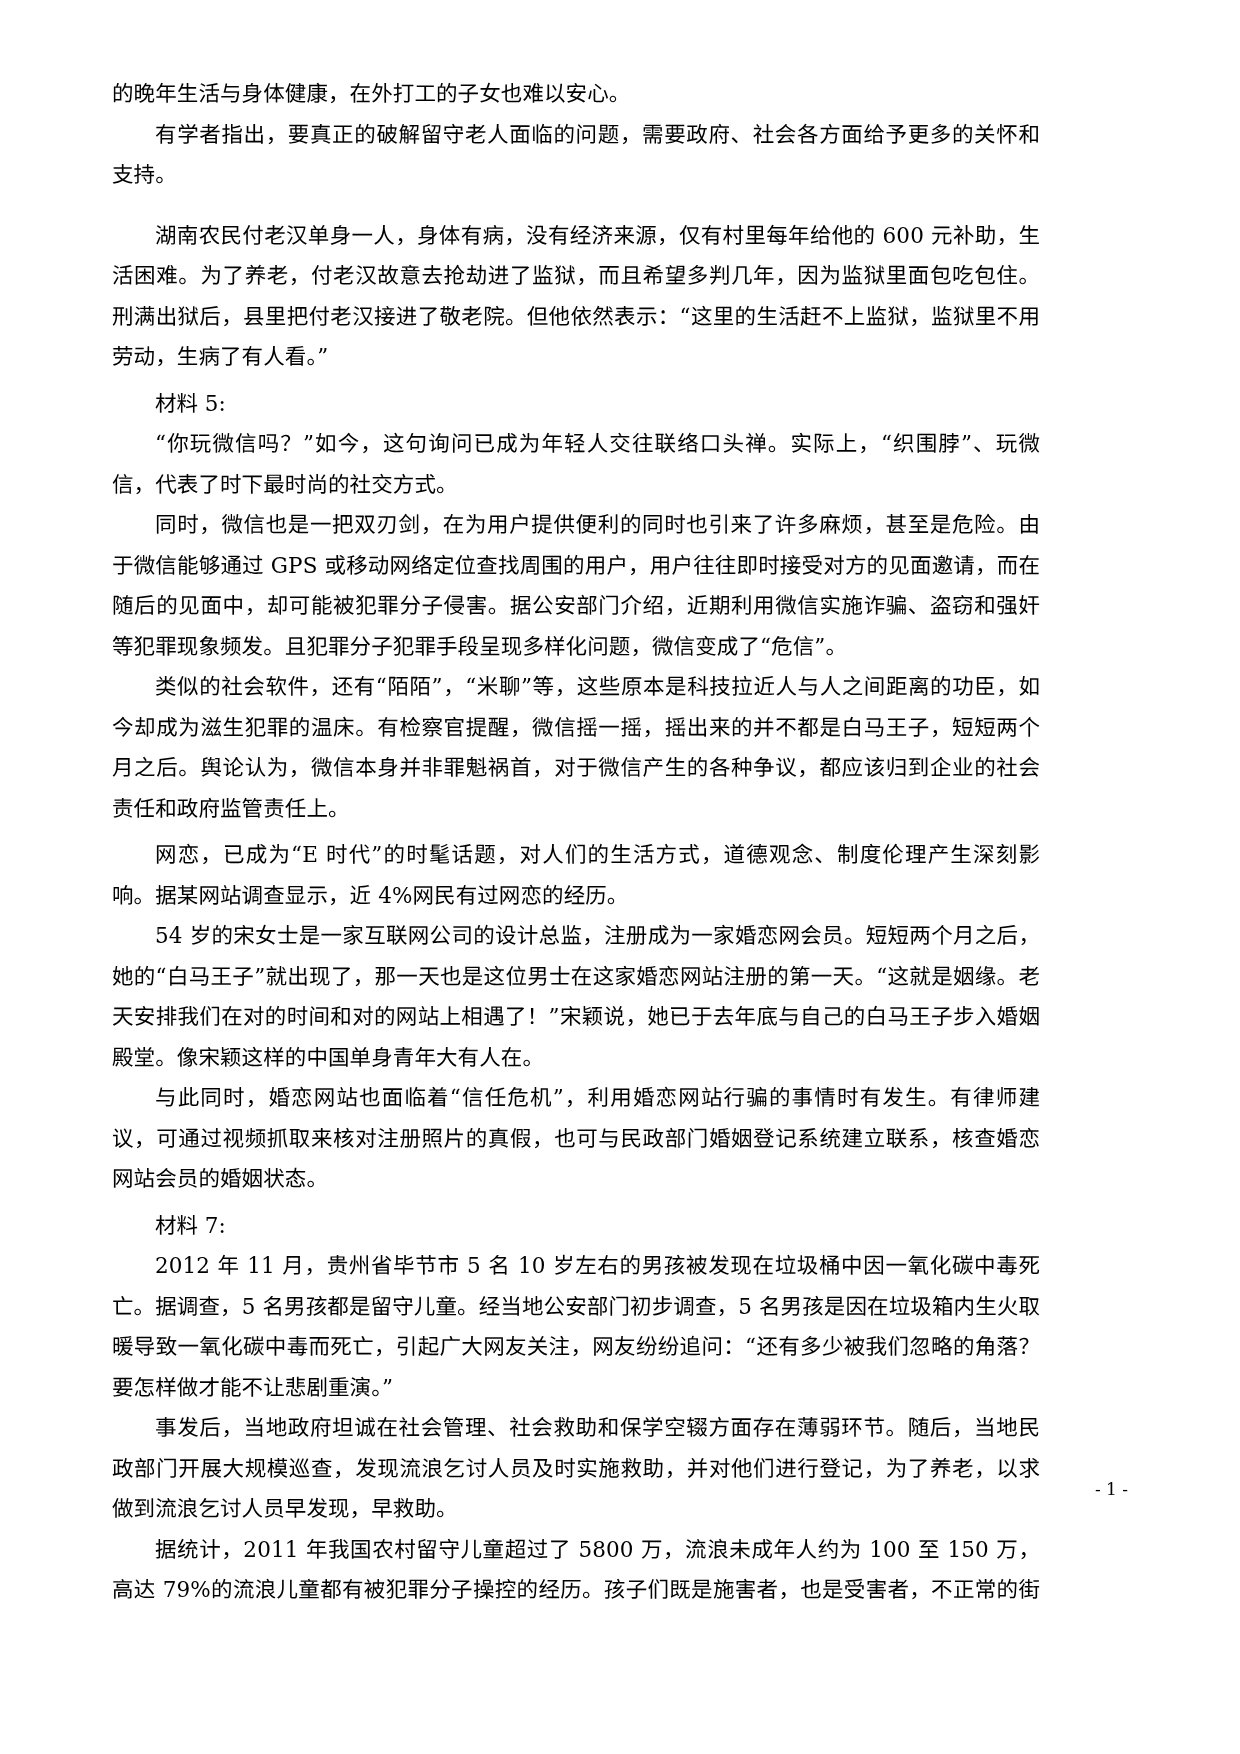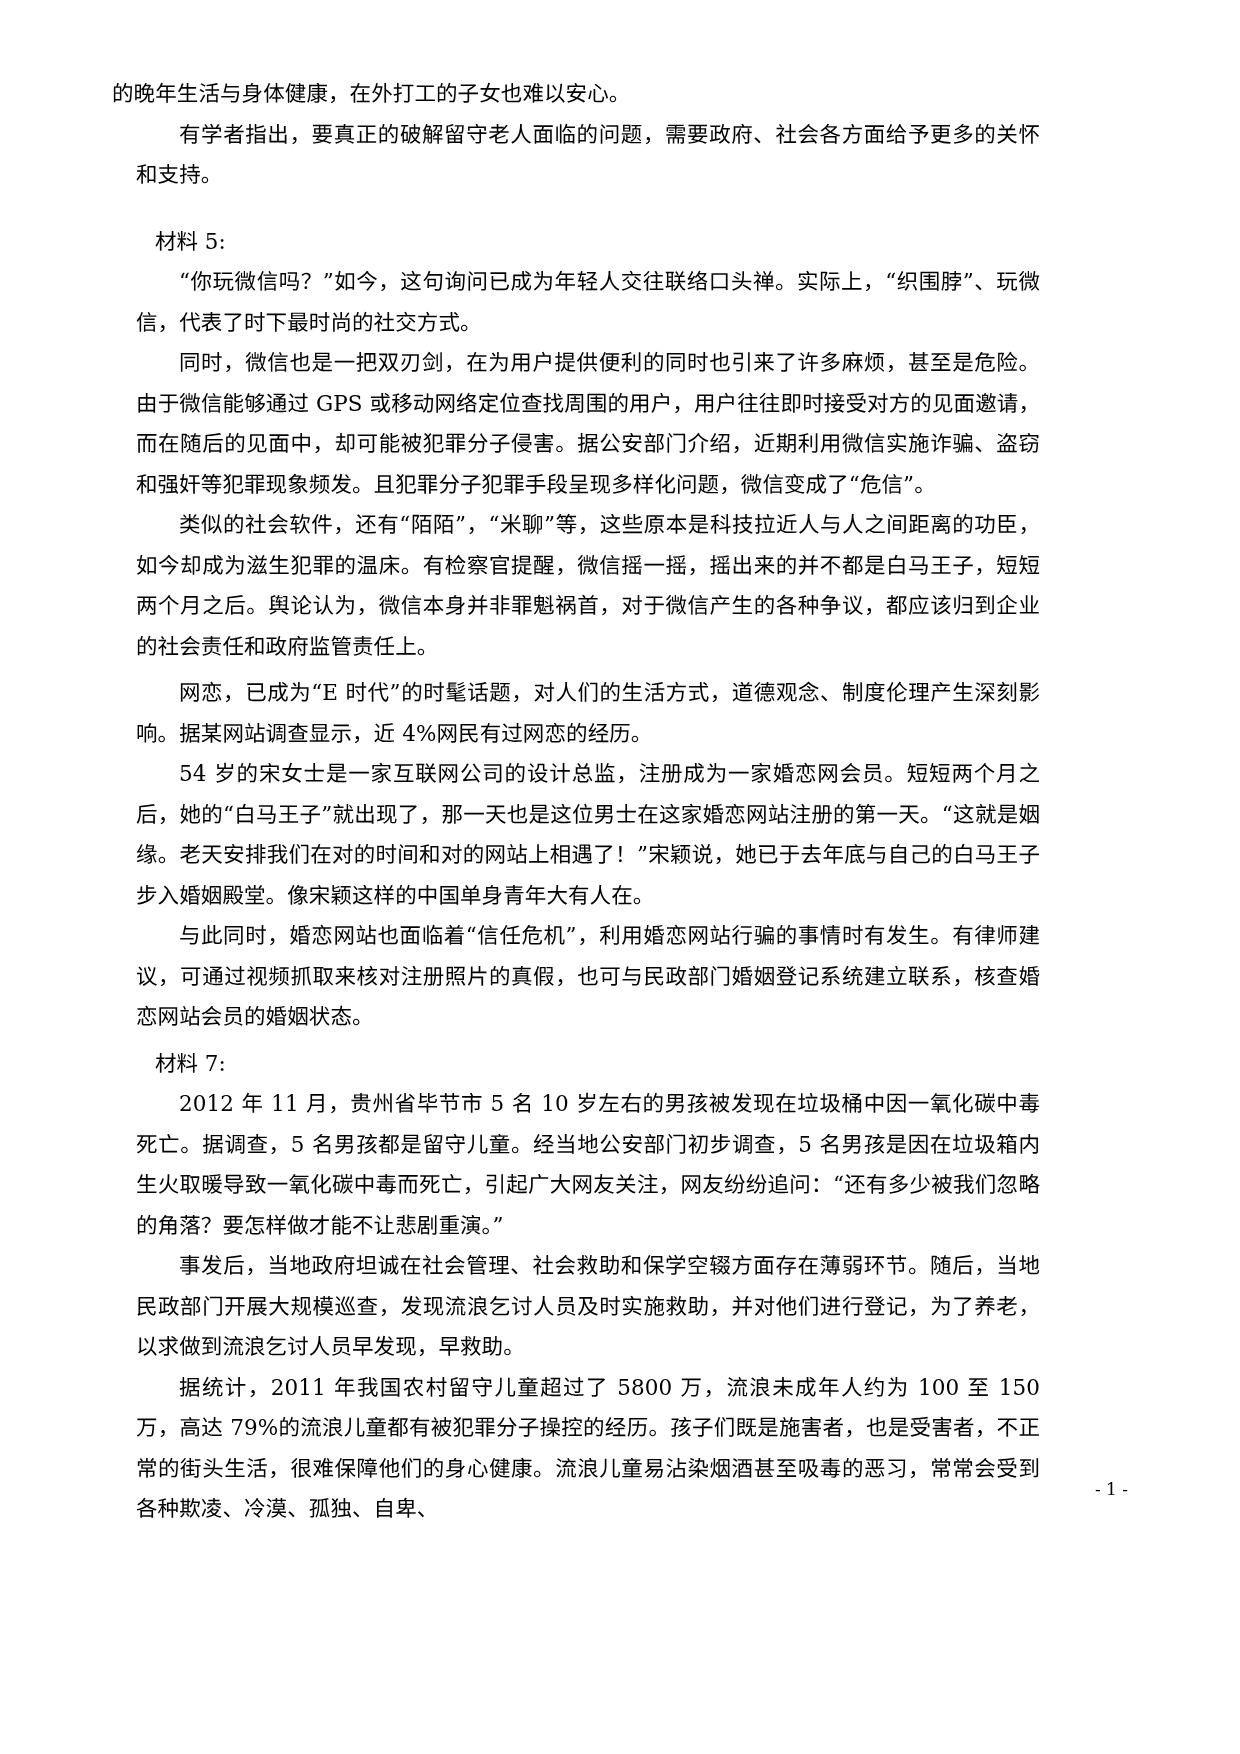--- a/index.html
+++ b/index.html
@@ -31,21 +31,20 @@
     font-size: 21.5px;
     line-height: 40.5px;
     text-align: justify;
     text-justify: inter-ideograph;
     margin: 0 0 0 0;
     letter-spacing: 0.1px;
     word-break: break-all;
   }
   .para.indent {
     text-indent: 2em;
-    margin-left: 24px;
   }
   .para.hang {
     text-indent: 0;
   }
   .heading {
     font-size: 21.5px;
     line-height: 40.5px;
     text-indent: 2em;
     margin: 0;
   }
@@ -78,20 +77,21 @@
 
   <div class="content">
 
     <p class="para hang">的晚年生活与身体健康，在外打工的子女也难以安心。</p>
 
     <p class="para indent">有学者指出，要真正的破解留守老人面临的问题，需要政府、社会各方面给予更多的关怀和支持。</p>
 
     <div class="gap-md"></div>
 
 
+    <p class="para indent">湖南农民付老汉单身一人，身体有病，没有经济来源，仅有村里每年给他的 600 元补助，生活困难。为了养老，付老汉故意去抢劫进了监狱，而且希望多判几年，因为监狱里面包吃包住。刑满出狱后，县里把付老汉接进了敬老院。但他依然表示：“这里的生活赶不上监狱，监狱里不用劳动，生病了有人看。”</p>
 
     <div class="gap-sm"></div>
 
     <p class="heading">材料 5:</p>
 
     <p class="para indent">“你玩微信吗？”如今，这句询问已成为年轻人交往联络口头禅。实际上，“织围脖”、玩微信，代表了时下最时尚的社交方式。</p>
 
     <p class="para indent">同时，微信也是一把双刃剑，在为用户提供便利的同时也引来了许多麻烦，甚至是危险。由于微信能够通过 GPS 或移动网络定位查找周围的用户，用户往往即时接受对方的见面邀请，而在随后的见面中，却可能被犯罪分子侵害。据公安部门介绍，近期利用微信实施诈骗、盗窃和强奸等犯罪现象频发。且犯罪分子犯罪手段呈现多样化问题，微信变成了“危信”。</p>
 
     <p class="para indent">类似的社会软件，还有“陌陌”，“米聊”等，这些原本是科技拉近人与人之间距离的功臣，如今却成为滋生犯罪的温床。有检察官提醒，微信摇一摇，摇出来的并不都是白马王子，短短两个月之后。舆论认为，微信本身并非罪魁祸首，对于微信产生的各种争议，都应该归到企业的社会责任和政府监管责任上。</p>

